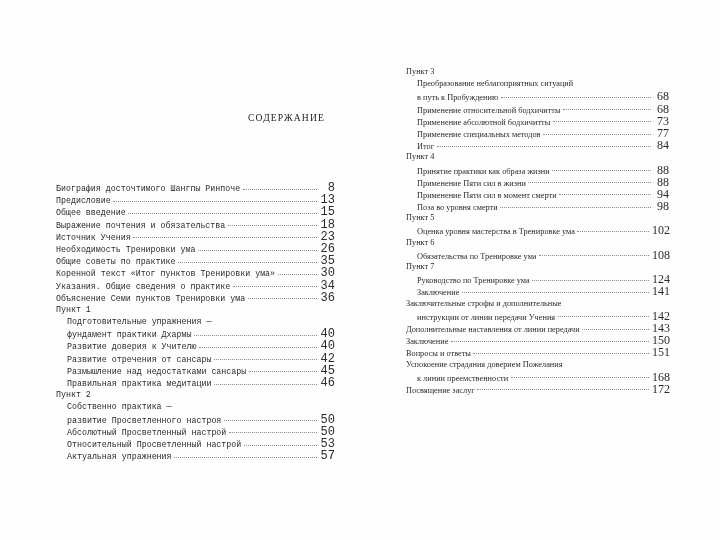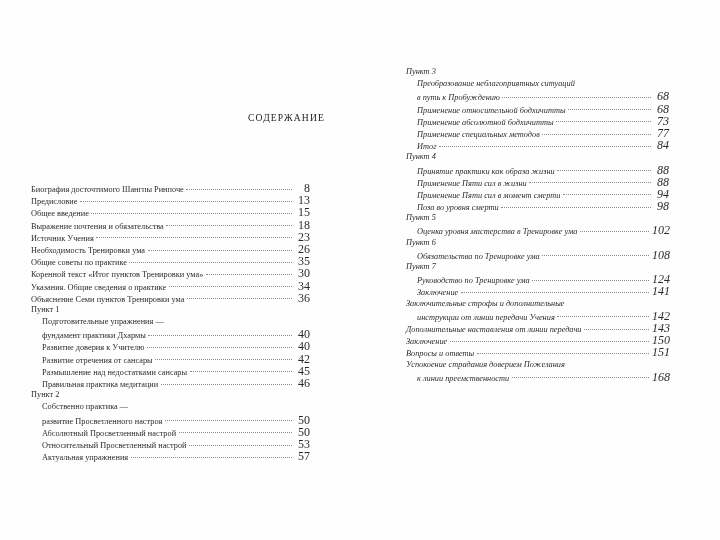--- a/index.html
+++ b/index.html
@@ -38,22 +38,22 @@
     font-size: 9.6px;
     letter-spacing: 1.15px;
     color: #232323;
     white-space: nowrap;
   }
 
   
   .col {
     position: absolute;
   }
-  .col-left  { left: 31px;  top: 182px; width: 279px; }
-  .col-right { left: 406px; top: 66px;  width: 263px; font-style: italic; }
+  .col-left  { left: 56px;  top: 182px; width: 279px; font-family: Liberation Mono, monospace; }
+  .col-right { left: 406px; top: 66px;  width: 263px; }
 
   
   .entry {
     display: flex;
     align-items: baseline;
     height: 12.2px;
     font-size: 8.3px;
     line-height: 12.2px;
     white-space: nowrap;
   }
@@ -322,15 +322,20 @@
         <span class="pageno">151</span>
       </div>
       <div class="entry lvl0 contd">
         <span class="label">Успокоение страдания доверием Пожелания</span>
       </div>
       <div class="entry lvl1 wide">
         <span class="label">к линии преемственности</span>
         <span class="leader"></span>
         <span class="pageno">168</span>
       </div>
+      <div class="entry lvl0 wide">
+        <span class="label">Посвящение заслуг</span>
+        <span class="leader"></span>
+        <span class="pageno">172</span>
+      </div>
     </div>
 
 </div>
 
 </body></html>

